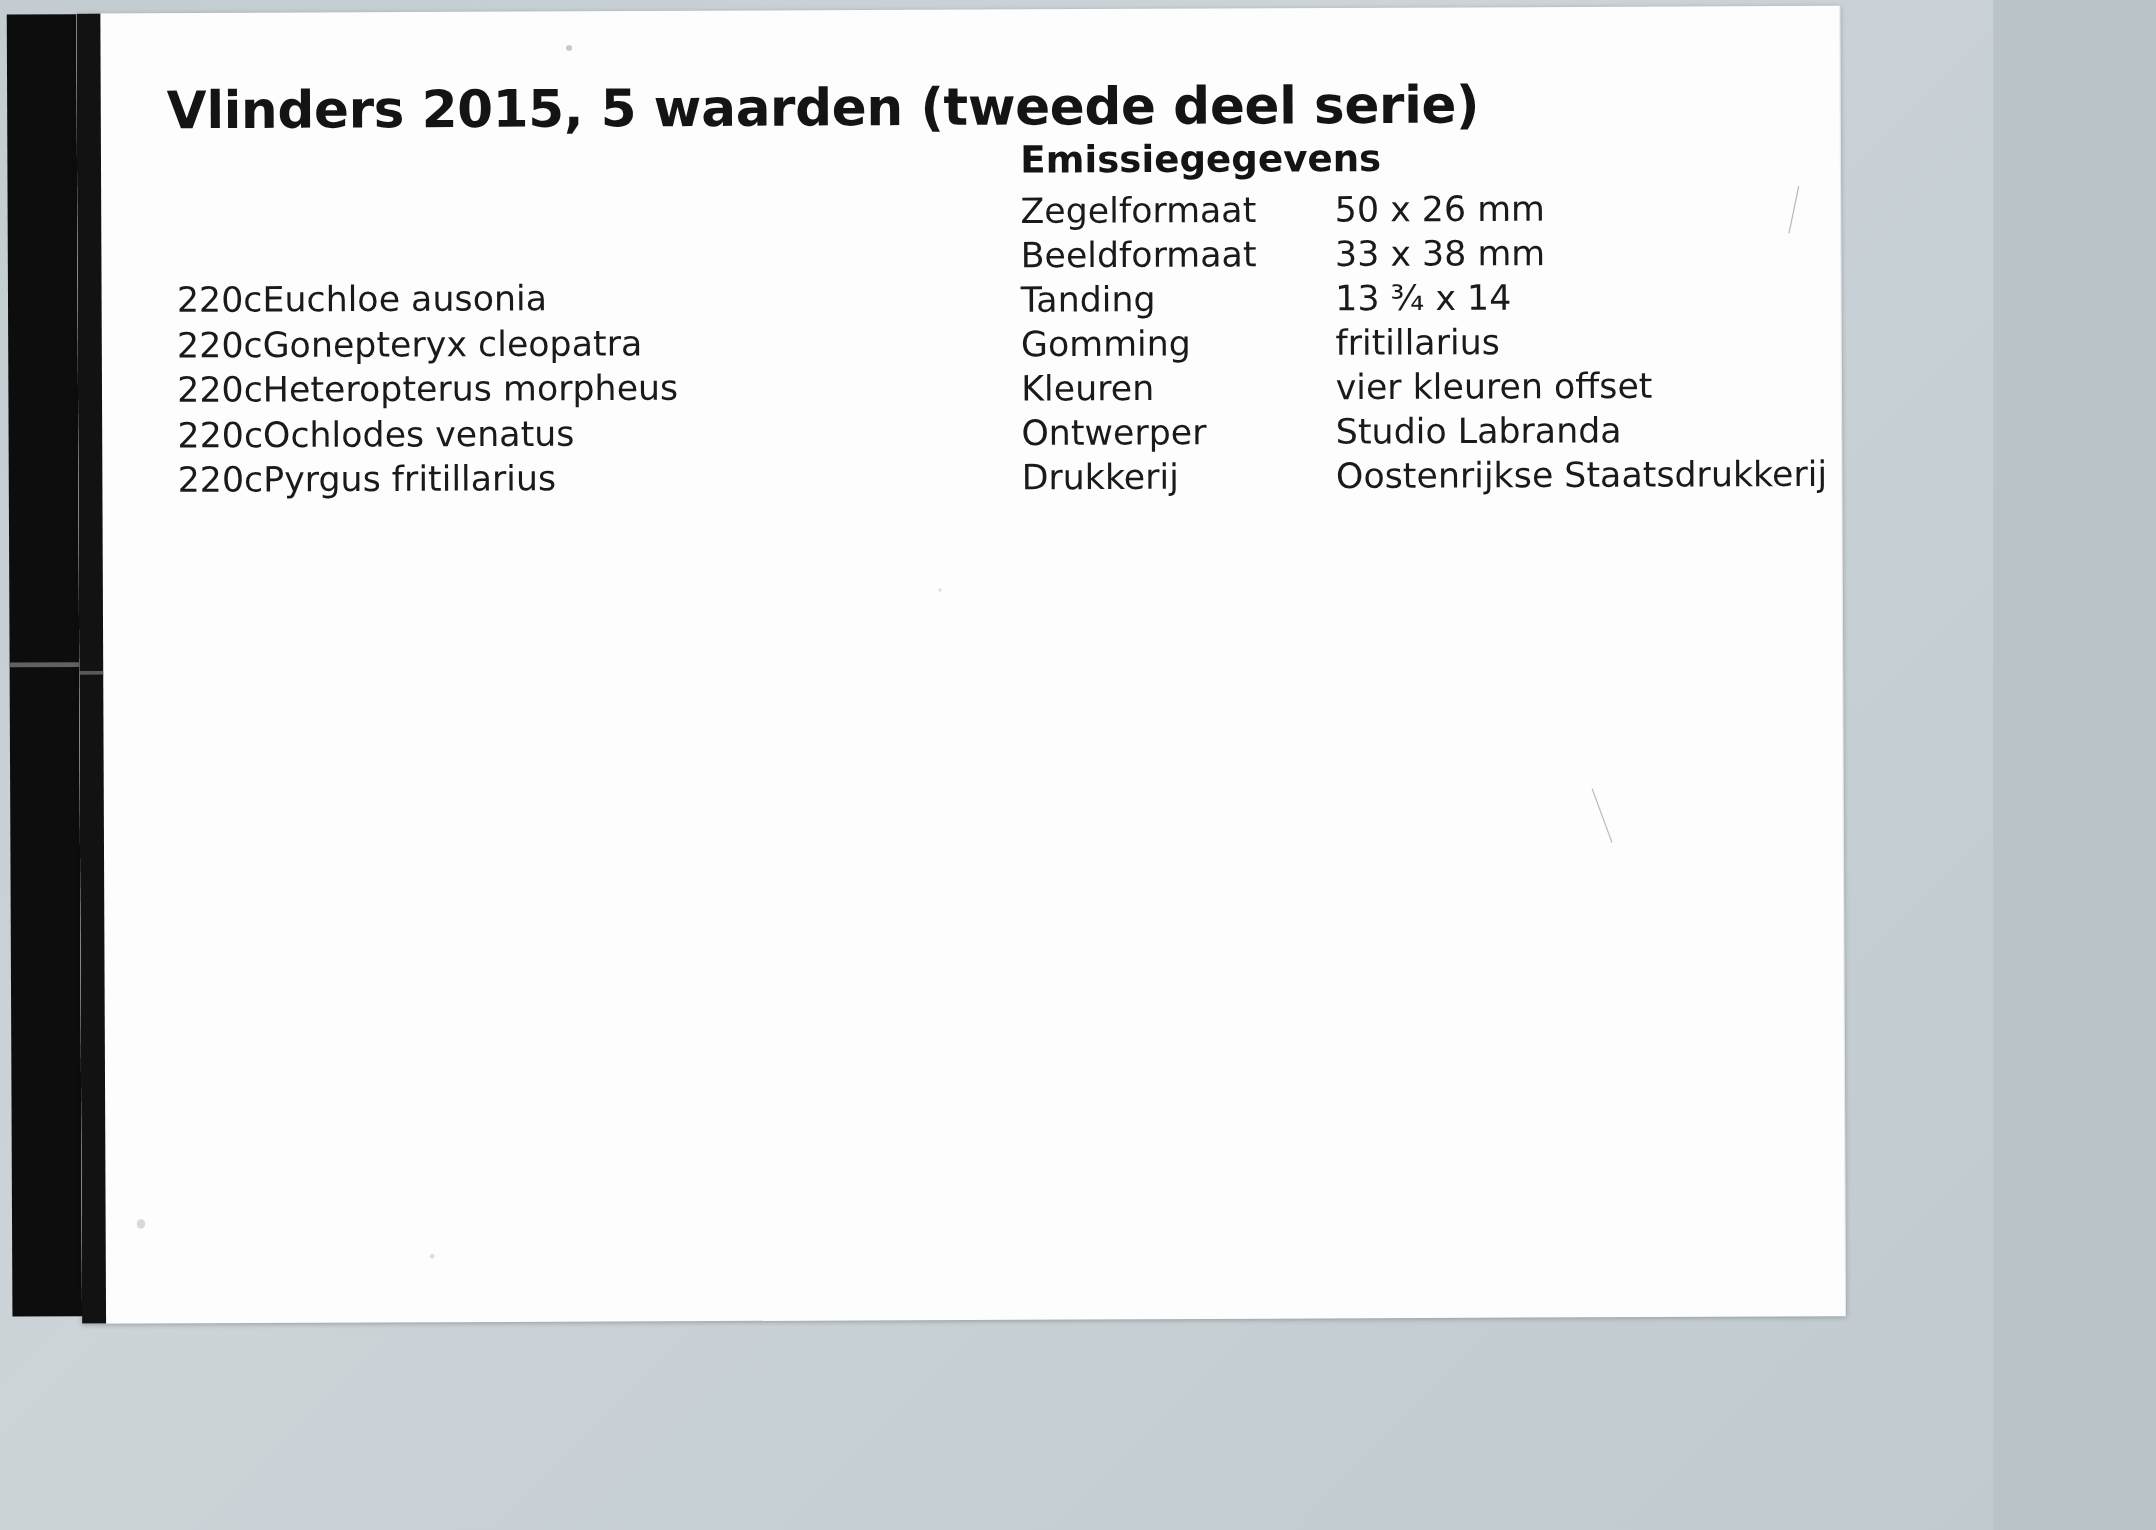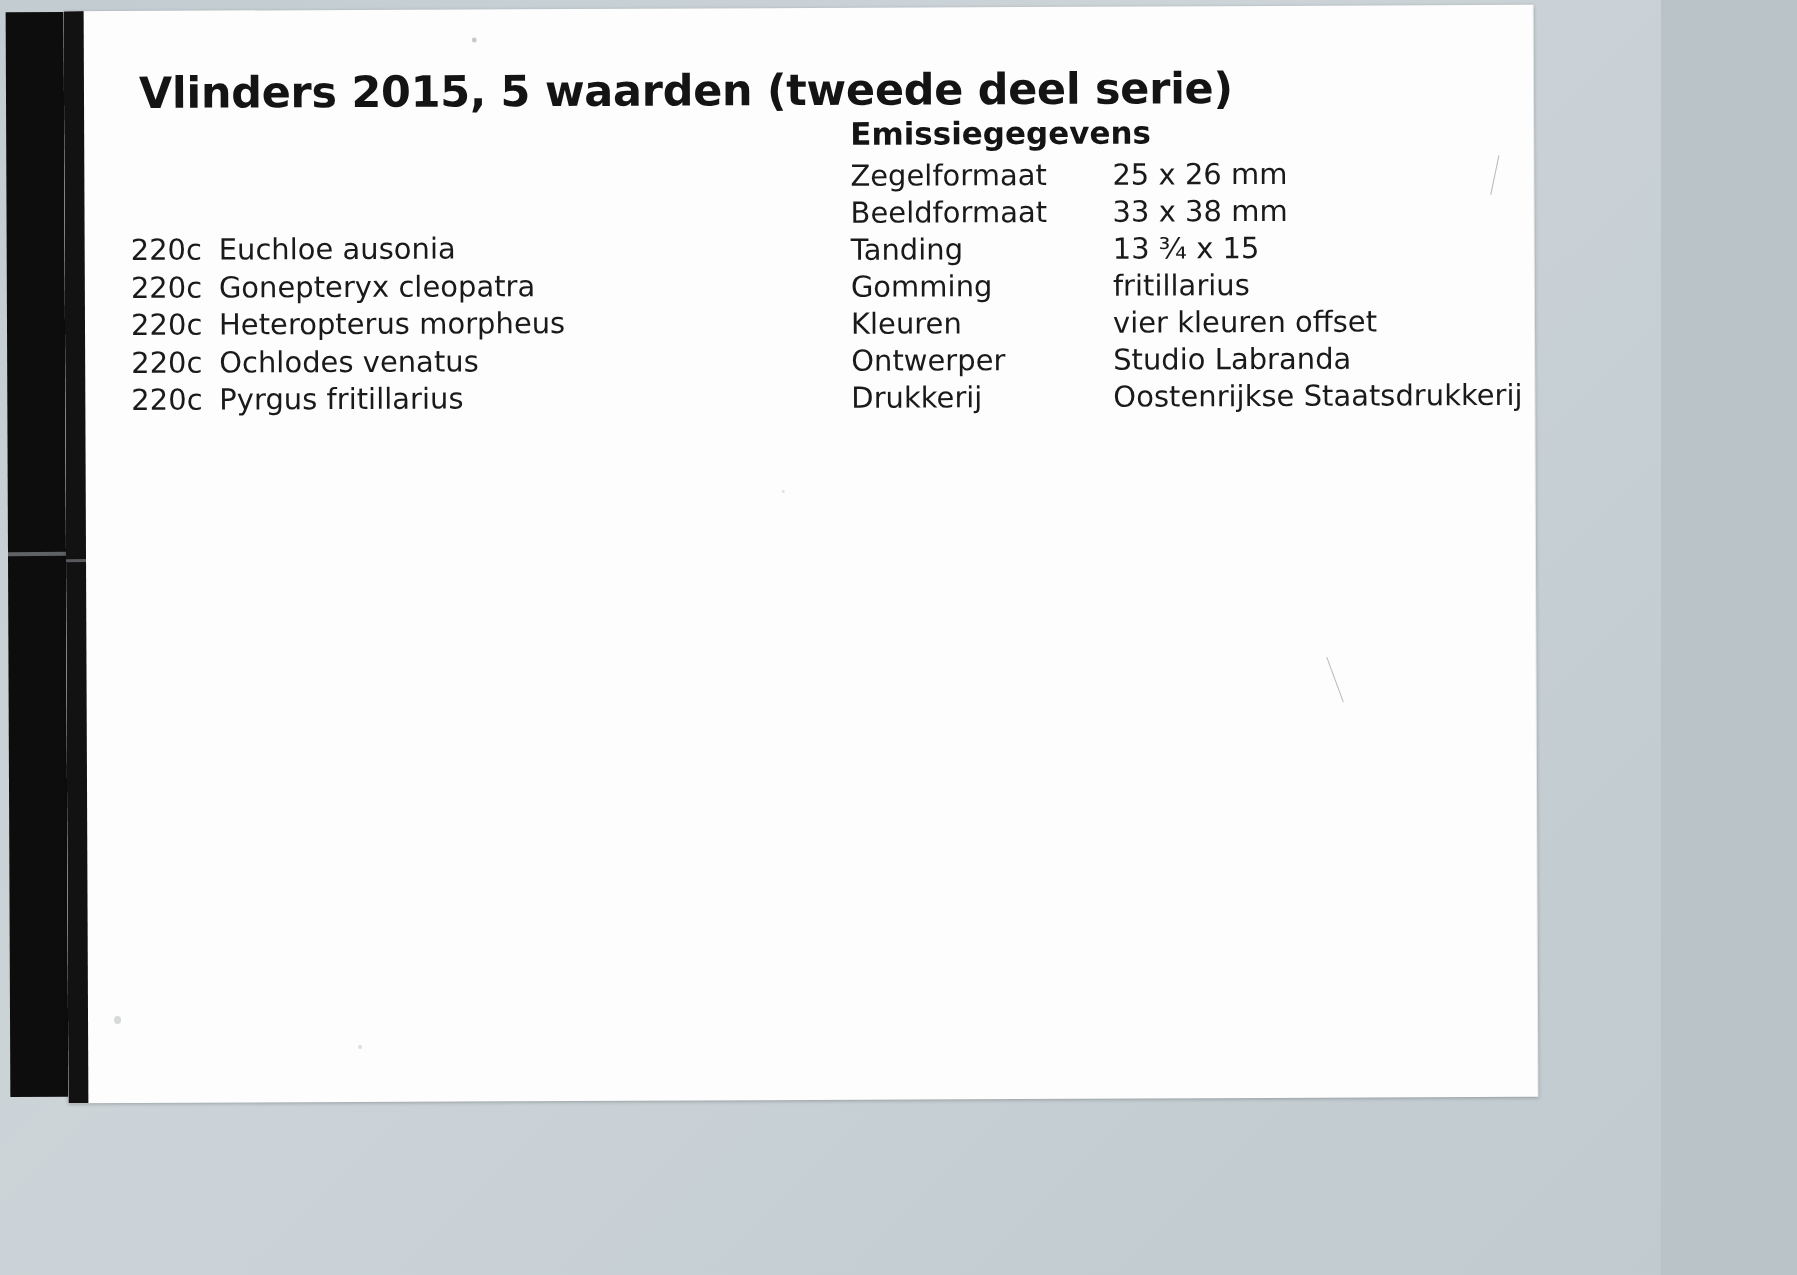--- a/index.html
+++ b/index.html
@@ -102,20 +102,21 @@
     display: flex;
     align-items: baseline;
     height: 37.5px;
     font-size: 29px;
     color: #1a1a1a;
   }
   .value-denom {
     width: 88px;
     flex: 0 0 88px;
     white-space: nowrap;
+    text-align: right;
   }
   .value-name {
     white-space: nowrap;
   }
 
   
   #emission {
     position: absolute;
     left: 786px;
     top: 108px;
@@ -211,31 +212,31 @@
         </div>
 
       </div>
 
       <div id="emission">
 
         <div id="emission-heading">Emissiegegevens</div>
 
         <div class="spec-row">
           <span class="spec-label">Zegelformaat</span>
-          <span class="spec-value">25 x 26 mm</span>
+          <span class="spec-value">50 x 26 mm</span>
         </div>
 
         <div class="spec-row">
           <span class="spec-label">Beeldformaat</span>
           <span class="spec-value">33 x 38 mm</span>
         </div>
 
         <div class="spec-row">
           <span class="spec-label">Tanding</span>
-          <span class="spec-value">13 ¾ x 15</span>
+          <span class="spec-value">13 ¾ x 14</span>
         </div>
 
         <div class="spec-row">
           <span class="spec-label">Gomming</span>
           <span class="spec-value">fritillarius</span>
         </div>
 
         <div class="spec-row">
           <span class="spec-label">Kleuren</span>
           <span class="spec-value">vier kleuren offset</span>

